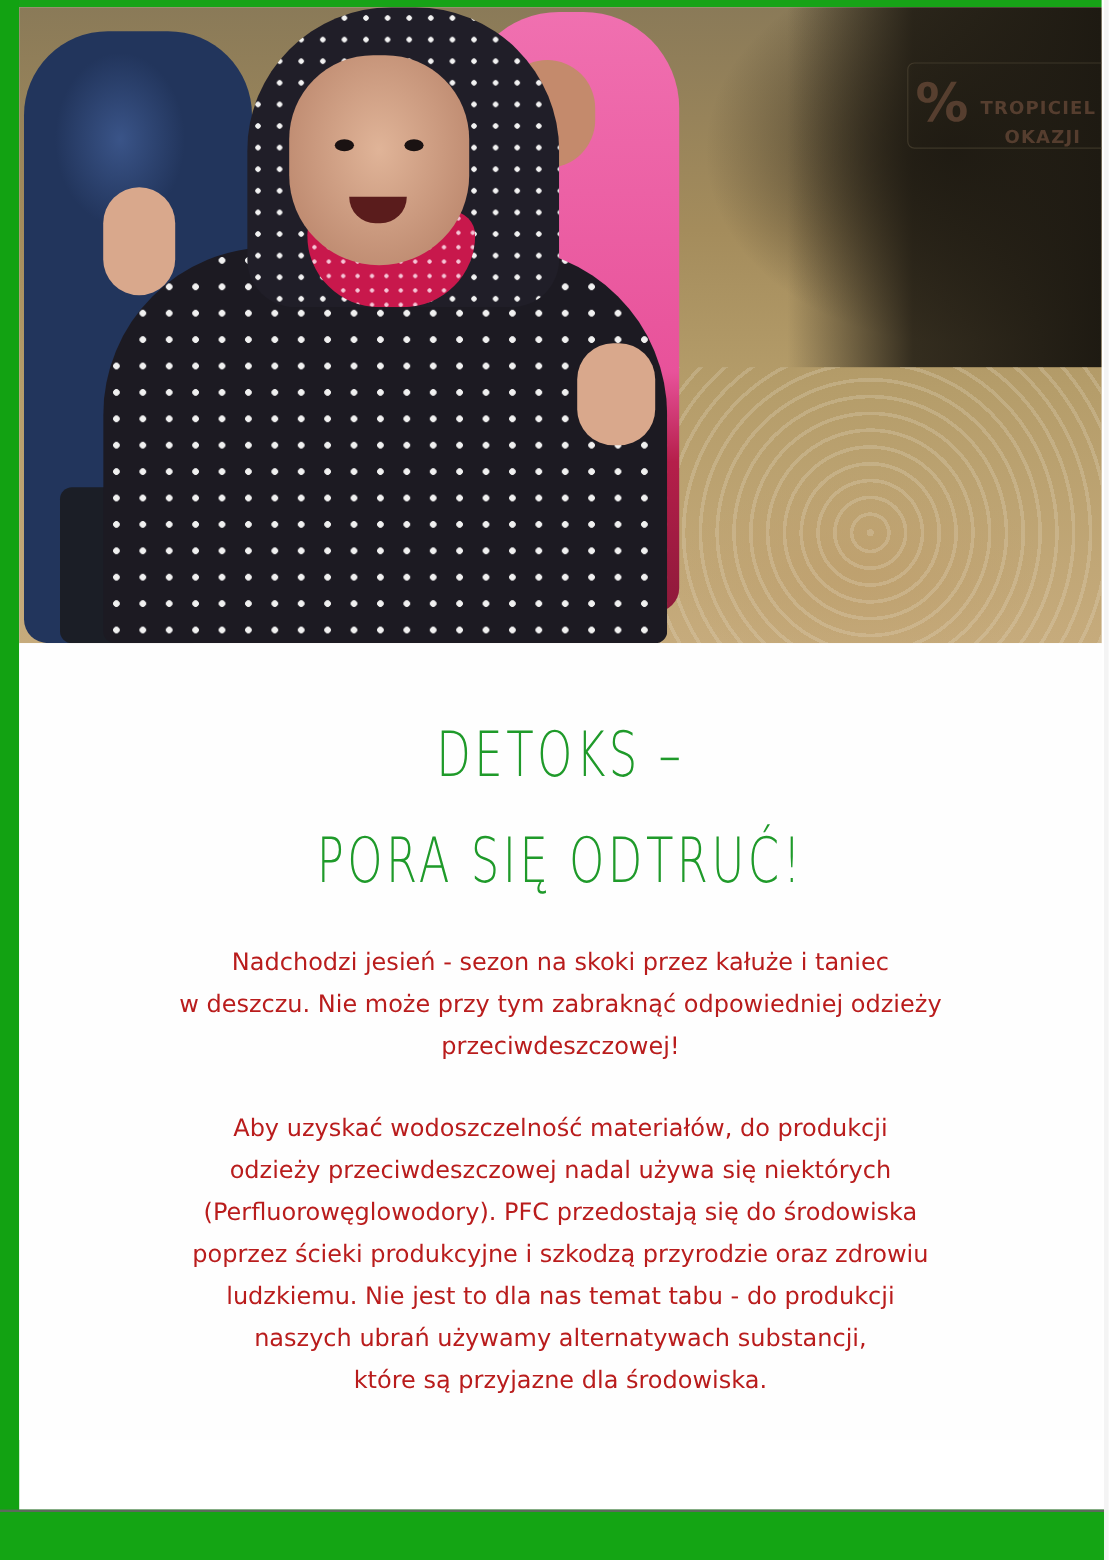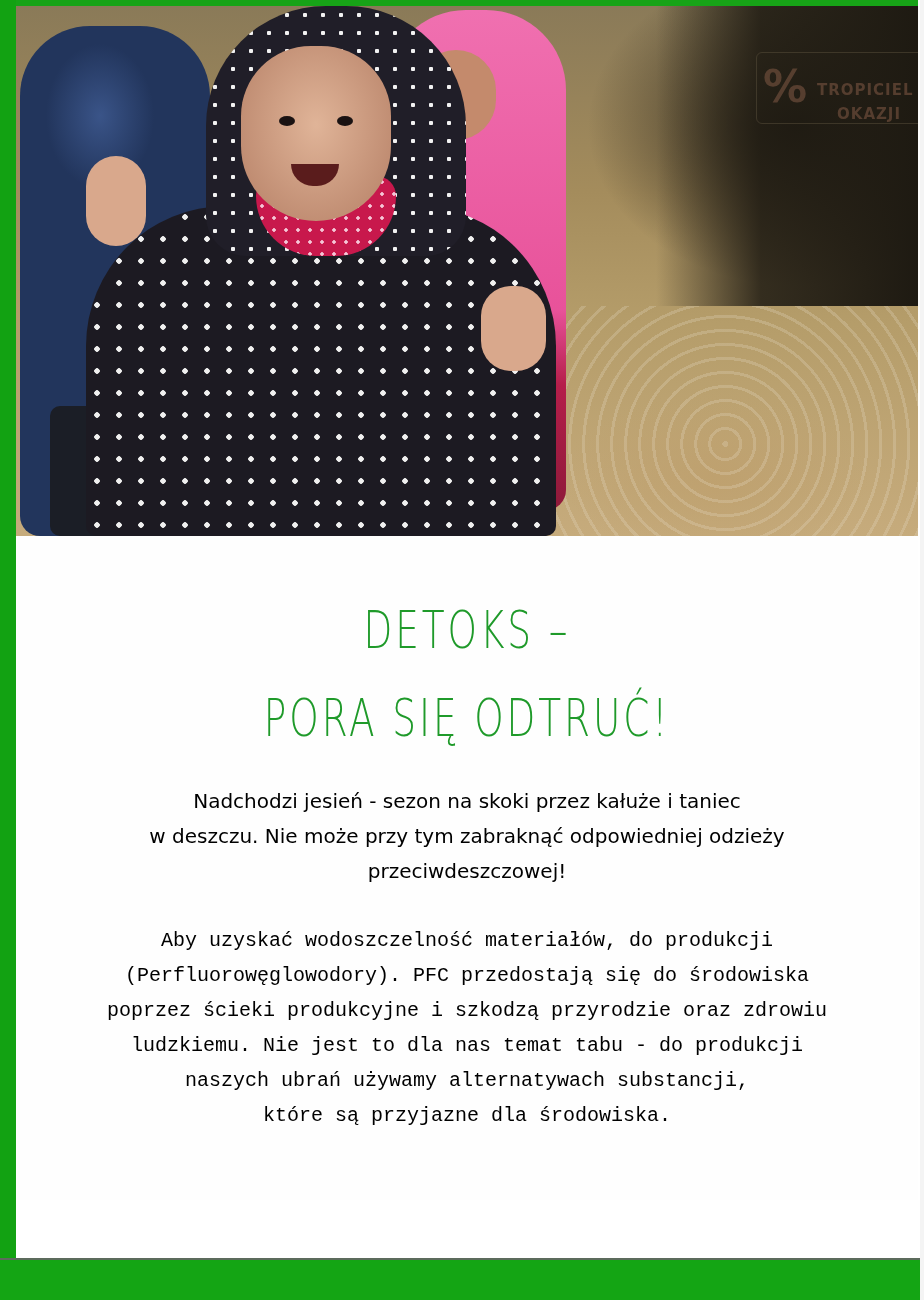--- a/index.html
+++ b/index.html
@@ -61,25 +61,25 @@
       font-family: "DejaVu Sans", sans-serif; font-weight: bold; }
     .watermark .pct { position: absolute; left: 6px; top: 4px; font-size: 44px; line-height: 60px; }
     .watermark .l1 { position: absolute; left: 60px; top: 28px; font-size: 15px; letter-spacing: 1px; }
     .watermark .l2 { position: absolute; left: 80px; top: 36px; font-size: 15px; letter-spacing: 1px; margin-top: 16px; }
 
     .panel { position: absolute; left: 16px; top: 536px; width: 902px; height: 664px; background: #fefefe; }
     .title { position: absolute; left: 0; top: 50px; width: 902px; text-align: center; color: #1f9a2a;
       font-family: "DejaVu Sans", sans-serif; font-weight: 200; font-size: 52px; line-height: 88px;
       transform: scaleX(0.72); transform-origin: 50% 0; letter-spacing: 4px; }
     .title div { margin: 0; }
-    .para { position: absolute; left: 0; width: 902px; text-align: center; color: #000000;
+    .para { position: absolute; left: 0; width: 902px; text-align: center; color: #b91c1c;
       font-family: "DejaVu Sans", sans-serif; font-size: 20px; line-height: 35px; }
     .para div { white-space: nowrap; }
     .p1 { top: 248px; }
-    .p2 { top: 387px; font-family: Liberation Mono, monospace; }
+    .p2 { top: 387px; }
   </style>
 </head>
 <body>
 
 <div class="frame-top"></div>
 <div class="frame-left"></div>
 <div class="frame-right-strip"></div>
 
 <div class="photo">
   <div class="bg-dark"></div>
@@ -114,20 +114,21 @@
   </div>
 
   <div class="para p1">
     <div>Nadchodzi jesień -  sezon na skoki przez kałuże i taniec</div>
     <div>w deszczu. Nie może przy tym zabraknąć odpowiedniej odzieży</div>
     <div>przeciwdeszczowej!</div>
   </div>
 
   <div class="para p2">
     <div>Aby uzyskać wodoszczelność materiałów, do produkcji</div>
+    <div>odzieży przeciwdeszczowej nadal używa się niektórych</div>
     <div>(Perfluorowęglowodory). PFC przedostają się do środowiska</div>
     <div>poprzez ścieki produkcyjne i szkodzą przyrodzie oraz zdrowiu</div>
     <div>ludzkiemu. Nie jest to dla nas temat tabu - do produkcji</div>
     <div>naszych ubrań używamy alternatywach substancji,</div>
     <div>które są przyjazne dla środowiska.</div>
   </div>
 </div>
 
 <div class="frame-bottom"></div>
 

